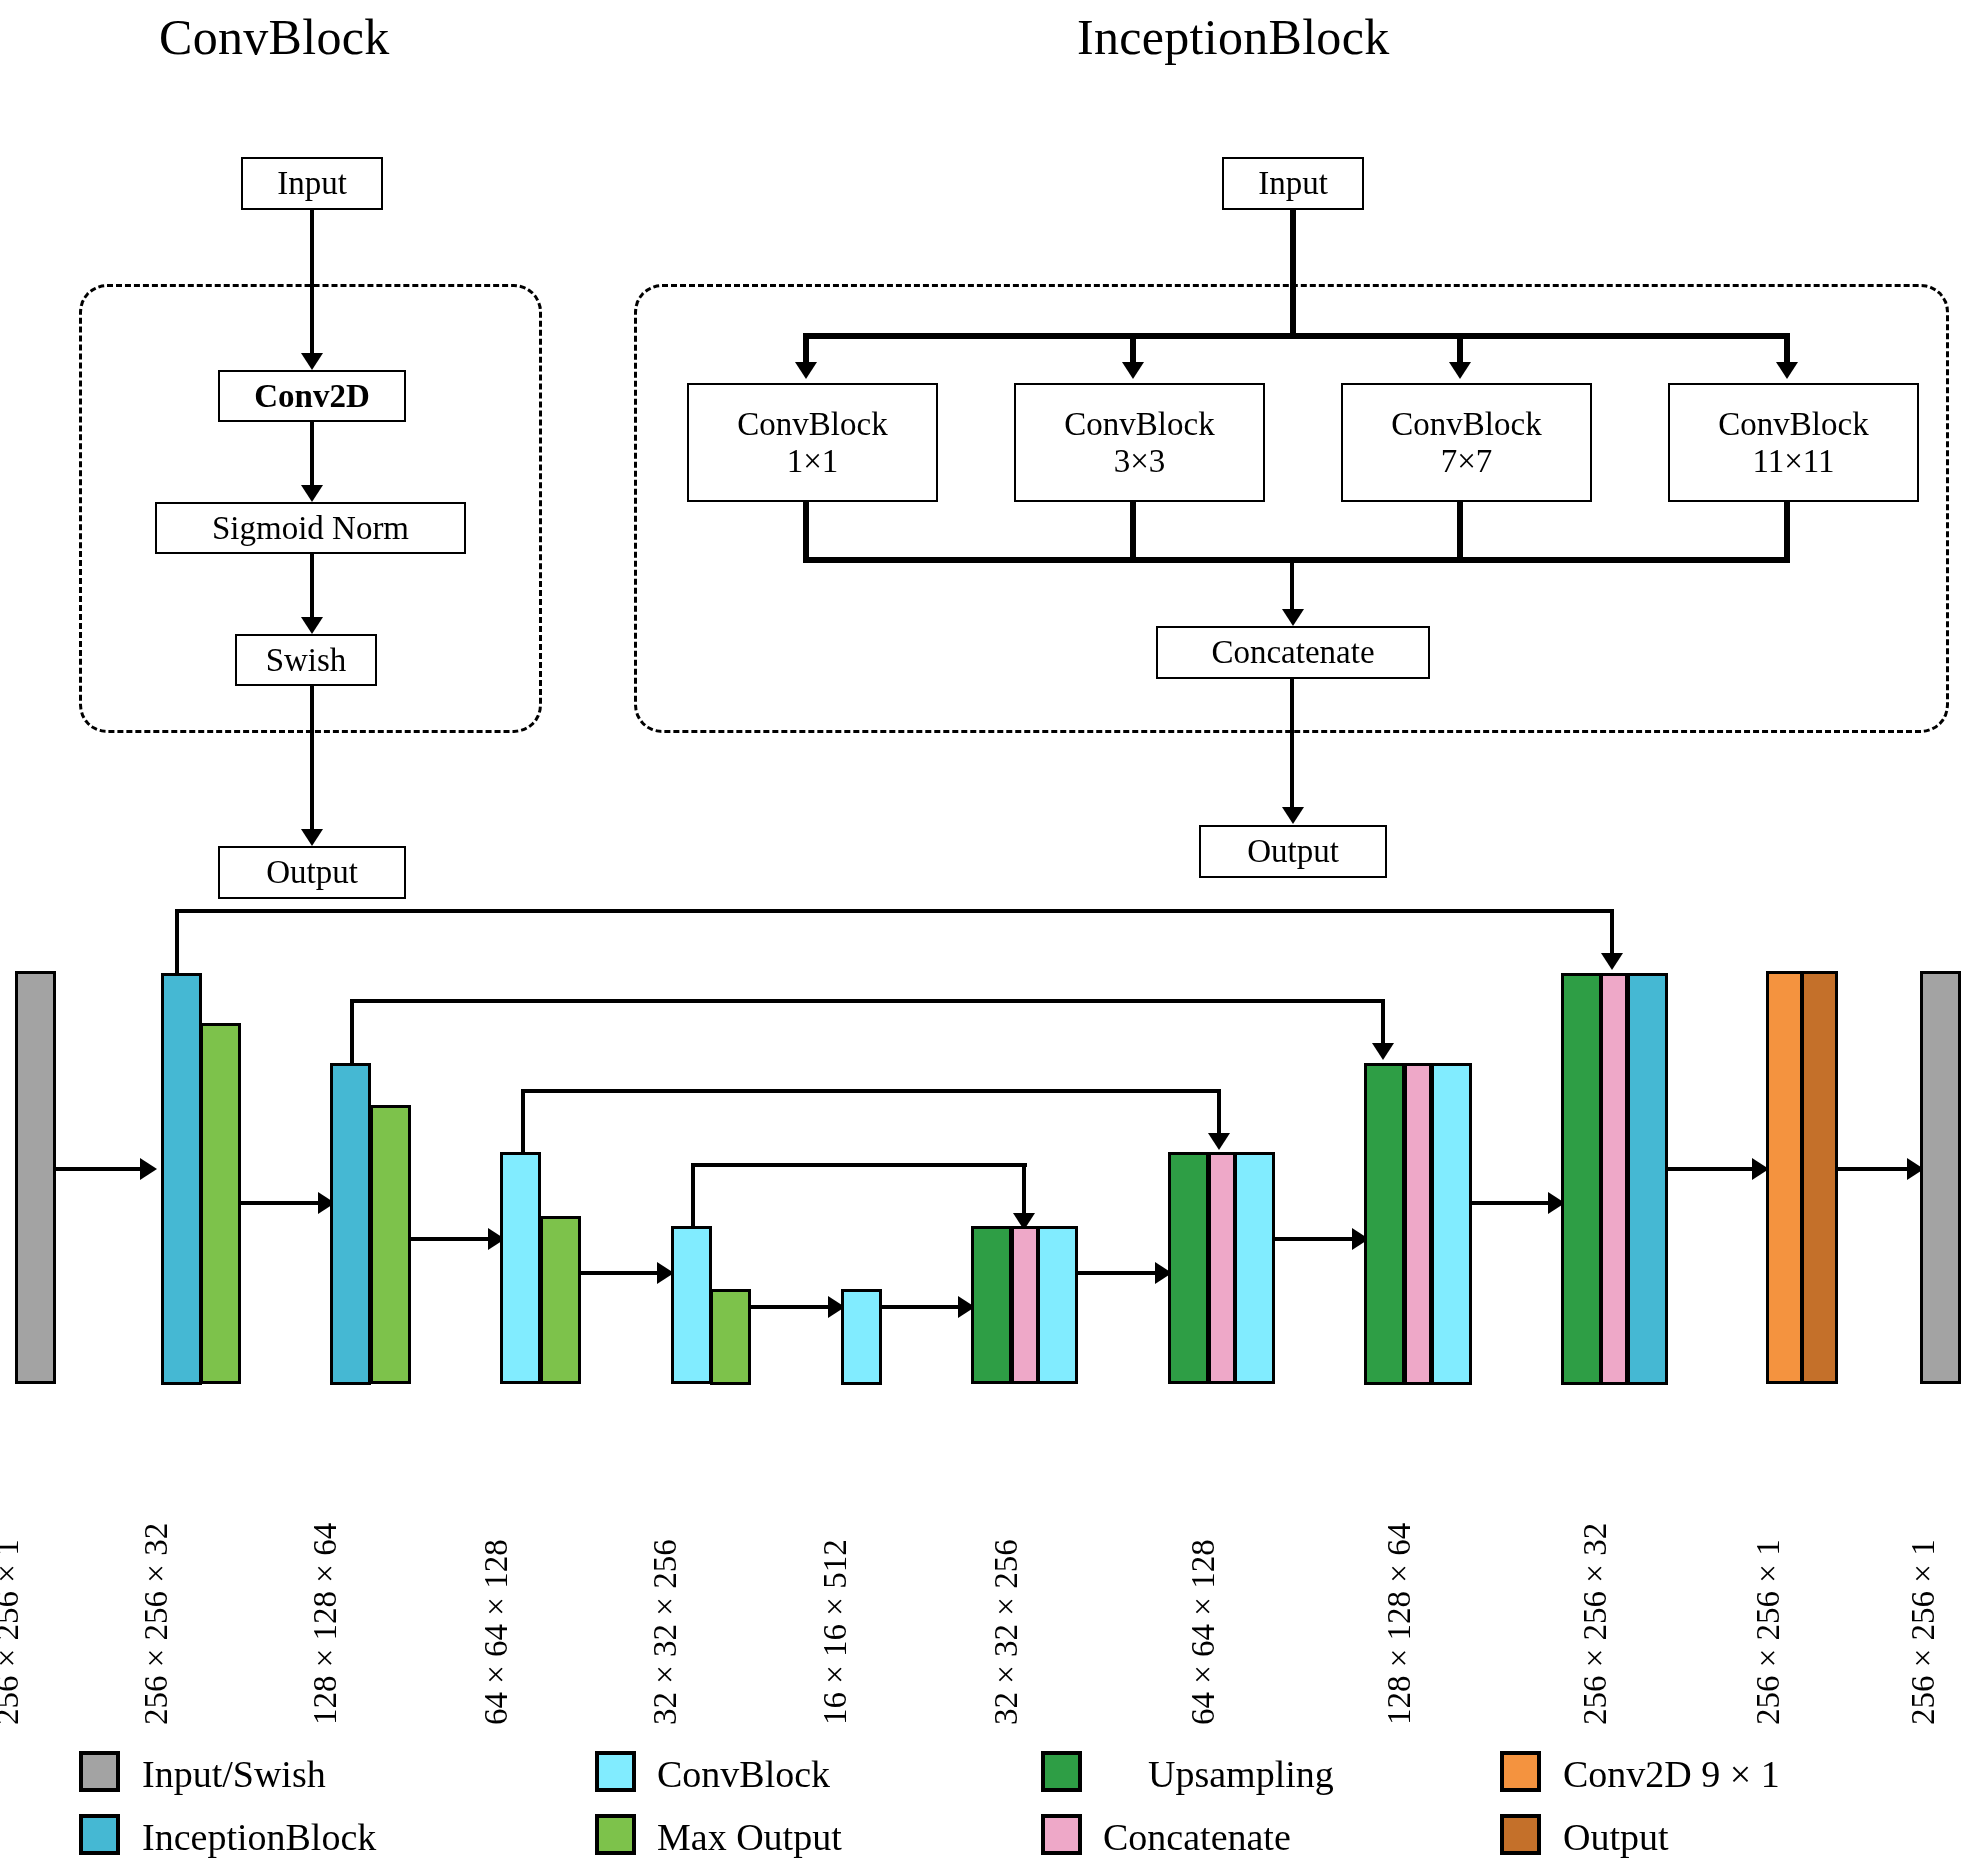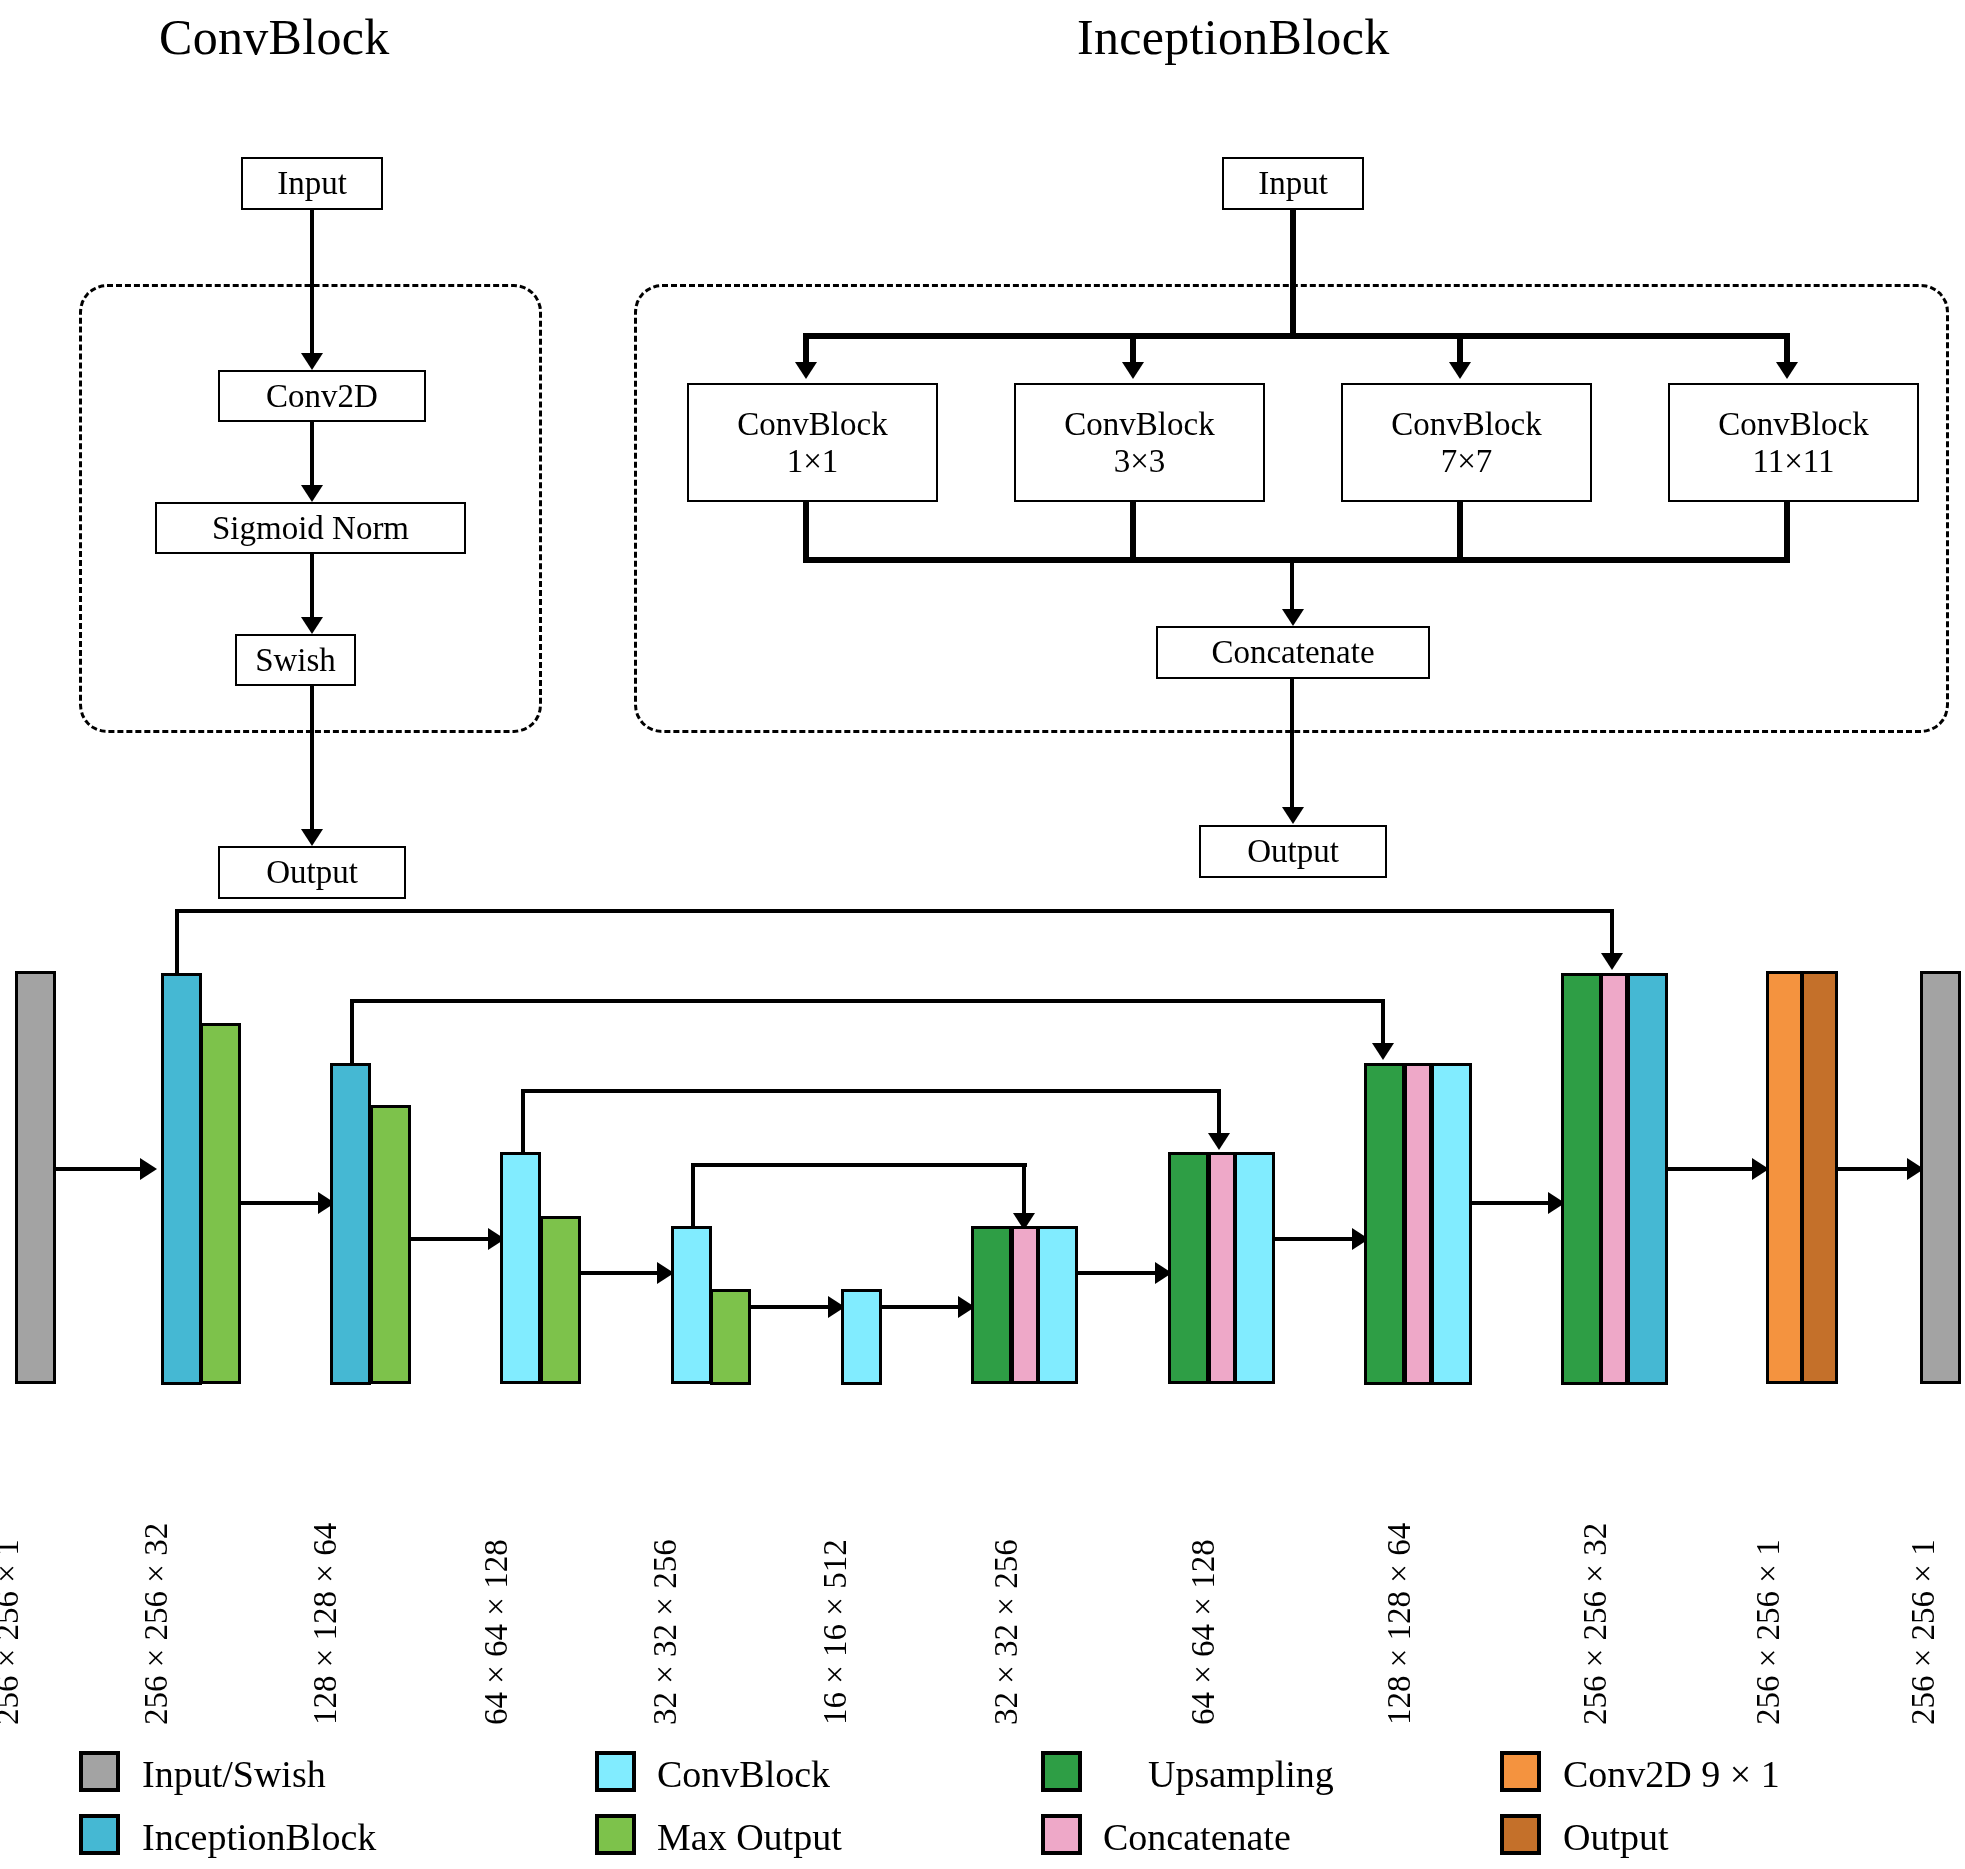--- a/index.html
+++ b/index.html
@@ -61,29 +61,29 @@
 <div class="abs sec-title" style="left:159px;top:12px;">ConvBlock</div>
 
 <div class="abs sec-title" style="left:1077px;top:12px;">InceptionBlock</div>
 
 <div class="dashbox" style="left:79px;top:284px;width:463px;height:449px;"></div>
 
 <div class="fbox" style="left:241px;top:157px;width:142px;height:53px;">Input</div>
 <div class="ln-v" style="left:310px;top:210px;height:147px;"></div>
 <div class="arrow-d" style="left:301px;top:353px;"></div>
 
-<div class="fbox" style="left:218px;top:370px;width:208px;height:52px;">Conv2D</div>
+<div class="fbox" style="left:218px;top:370px;width:188px;height:52px;font-weight:bold;">Conv2D</div>
 <div class="ln-v" style="left:310px;top:422px;height:67px;"></div>
 <div class="arrow-d" style="left:301px;top:485px;"></div>
 
 <div class="fbox" style="left:155px;top:502px;width:311px;height:52px;">Sigmoid Norm</div>
 <div class="ln-v" style="left:310px;top:554px;height:67px;"></div>
 <div class="arrow-d" style="left:301px;top:617px;"></div>
 
-<div class="fbox" style="left:235px;top:634px;width:121px;height:52px;">Swish</div>
+<div class="fbox" style="left:235px;top:634px;width:142px;height:52px;">Swish</div>
 <div class="ln-v" style="left:310px;top:686px;height:147px;"></div>
 <div class="arrow-d" style="left:301px;top:829px;"></div>
 
 <div class="fbox" style="left:218px;top:846px;width:188px;height:53px;">Output</div>
 
 <div class="dashbox" style="left:634px;top:284px;width:1315px;height:449px;"></div>
 
 <div class="fbox" style="left:1222px;top:157px;width:142px;height:53px;">Input</div>
 <div class="ln-v thick" style="left:1290px;top:210px;height:127px;"></div>
 

